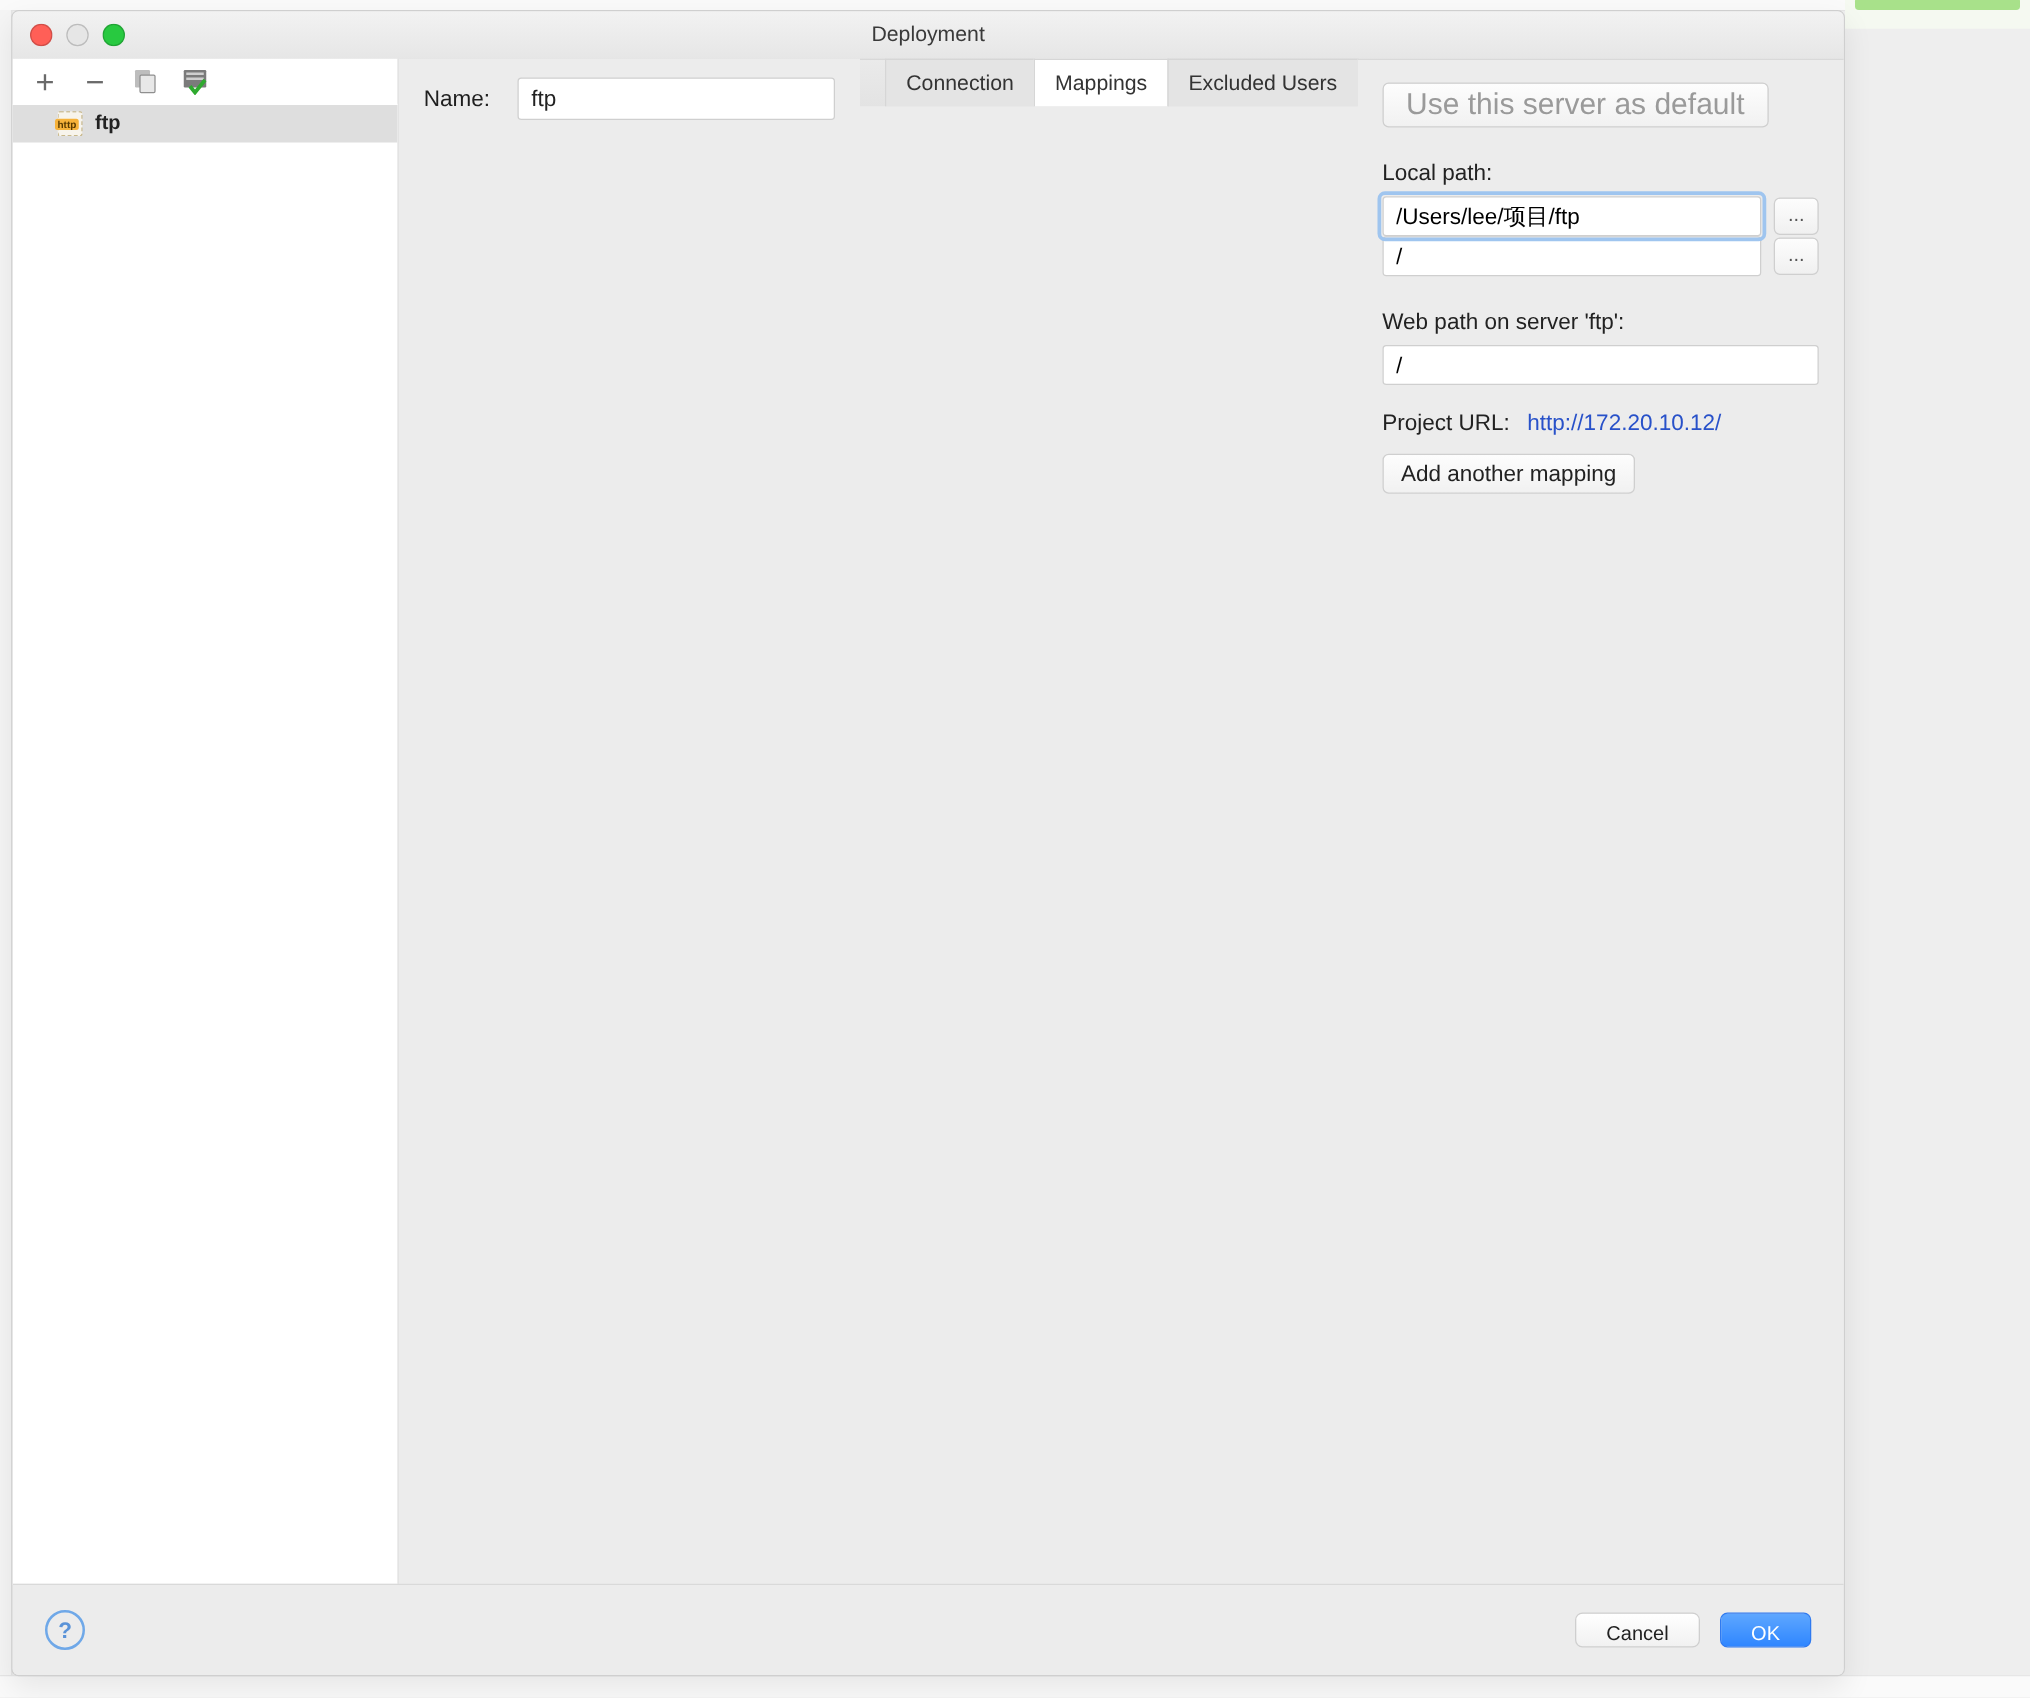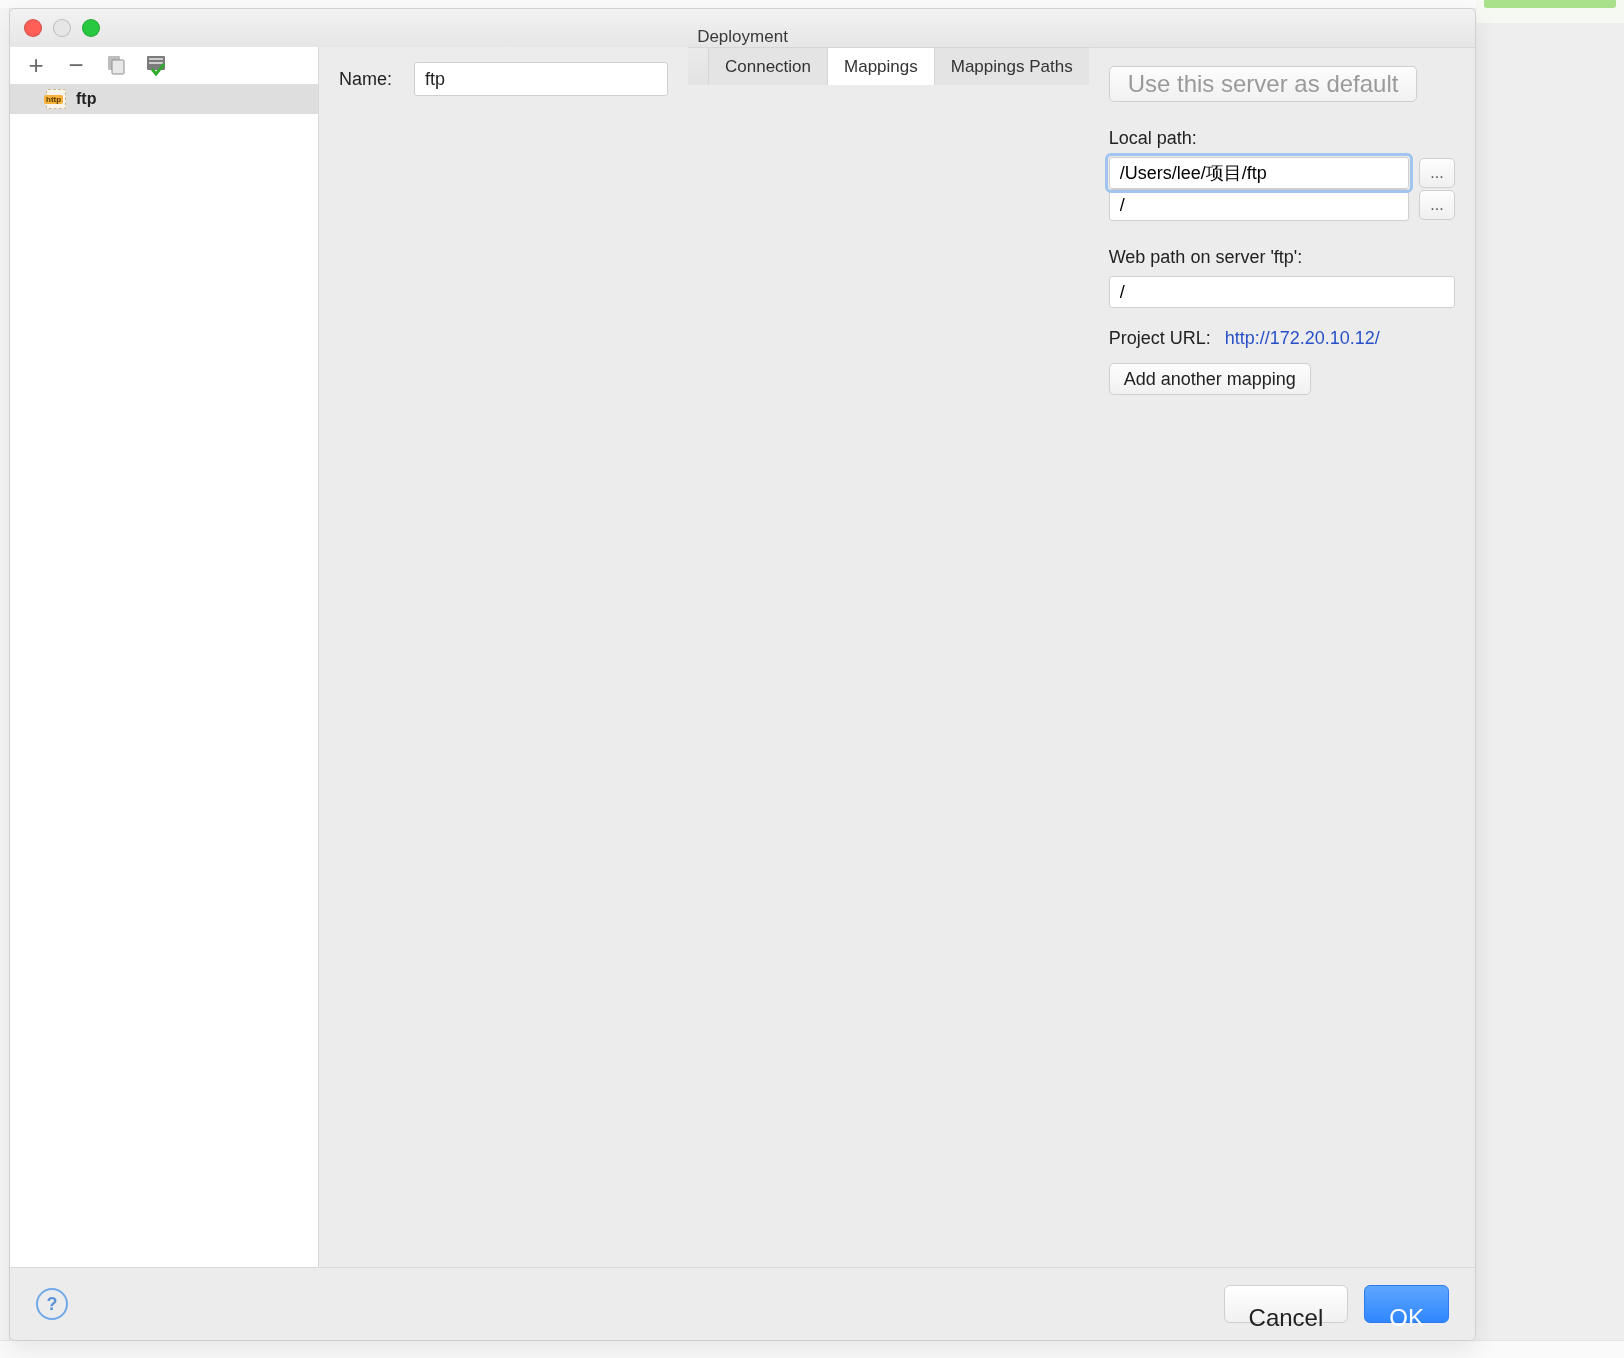--- a/index.html
+++ b/index.html
@@ -4,21 +4,21 @@
 <style>
 html,body{margin:0;padding:0;font-family:-apple-system,"Helvetica Neue",Arial,sans-serif;font-size:13px;color:#222;background:#f0f0f0;}
 .screen{width:1624px;height:1358px;position:relative;background:#eee;}
 
 .topstrip{position:absolute;left:0;right:0;top:0;height:8px;background:#fafafa;border-bottom:1px solid #e5e5e5;}
 .rightstrip{position:absolute;top:0;right:0;width:148px;height:23px;background:#f5f9f1;}
 .greenbtn{position:absolute;right:8px;top:-2px;width:132px;height:10px;background:#a8e18a;border-radius:3px;}
 .leftgap{position:absolute;left:0;top:8px;width:9px;bottom:16px;background:#f5f5f5;border-right:1px solid #e0e0e0;}
 .bottomstrip{position:absolute;left:0;right:0;bottom:0;height:17px;background:#fafafa;border-top:1px solid #e6e6e6;}
 .dialog{position:absolute;left:9px;top:8px;right:148px;bottom:17px;background:#ececec;border:1px solid #cfcfcf;border-radius:6px;box-shadow:0 10px 24px rgba(0,0,0,.08);overflow:hidden;}
-.titlebar{height:38px;background:linear-gradient(#f2f2f2,#e6e6e6);border-bottom:1px solid #d7d7d7;position:relative;display:flex;align-items:flex-end;justify-content:center;}
+.titlebar{height:38px;background:linear-gradient(#f2f2f2,#e6e6e6);border-bottom:1px solid #d7d7d7;position:relative;display:flex;align-items:center;justify-content:center;}
 .titlebar .title{font-size:17px;color:#3a3a3a;}
 .traffic{position:absolute;left:14px;top:10px;display:flex;gap:11px;}
 .dot{width:16px;height:16px;border-radius:50%;border:1px solid rgba(0,0,0,.18);}
 .dot.red{background:#ff5f57;}
 .dot.gray{background:#e6e6e6;}
 .dot.green{background:#28c940;}
 .body{position:absolute;top:38px;left:0;right:0;bottom:72px;display:flex;}
 .sidebar{width:308px;background:#fff;border-right:1px solid #d9d9d9;display:flex;flex-direction:column;}
 .toolbar{height:36px;display:flex;align-items:center;gap:16px;padding:0 14px;border-bottom:1px solid #fff;}
 .ticon{width:24px;height:24px;display:flex;align-items:center;justify-content:center;color:#6b6b6b;}
@@ -45,21 +45,21 @@
 .input-focus::before{content:"";position:absolute;inset:-4px;border:3px solid #9fc5ef;border-radius:6px;pointer-events:none;}
 .plain-input{flex:1;height:32px;border:1px solid #cfcfcf;background:#fff;border-radius:3px;padding:0 10px;font-size:18px;box-sizing:border-box;}
 .browse-btn{width:36px;height:30px;border:1px solid #cfcfcf;background:linear-gradient(#fdfdfd,#f0f0f0);border-radius:5px;font-size:16px;color:#555;line-height:12px;}
 .url-row{display:flex;align-items:flex-start;gap:14px;margin-top:20px;font-size:18px;}
 .url-row .link{color:#2851c9;}
 .add-btn{margin-top:14px;height:32px;padding:0 14px;border:1px solid #cfcfcf;background:linear-gradient(#fdfdfd,#f1f1f1);border-radius:5px;font-size:18px;color:#222;text-align:center;}
 
 .footer{position:absolute;left:0;right:0;bottom:0;height:72px;border-top:1px solid #d9d9d9;background:#ececec;display:flex;align-items:center;justify-content:space-between;padding:0 26px;}
 .help{width:28px;height:28px;border:2px solid #6fa8e8;border-radius:50%;display:flex;align-items:center;justify-content:center;color:#5a93d8;font-weight:700;font-size:18px;}
 .btns{display:flex;gap:16px;}
-.btn{height:28px;padding:18px 24px;border:1px solid #cfcfcf;border-radius:6px;font-size:24px;background:linear-gradient(#fff,#f1f1f1);color:#222;}
+.btn{height:28px;padding:8px 24px;border:1px solid #cfcfcf;border-radius:6px;font-size:16px;background:linear-gradient(#fff,#f1f1f1);color:#222;}
 .btn.primary{background:linear-gradient(#5ea7ff,#2f86ff);border-color:#2f7af0;color:#fff;}
 </style>
 </head>
 <body>
 
 <div class="screen">
   <div class="topstrip"></div>
   <div class="rightstrip">
       <div class="greenbtn"></div>
     </div>
@@ -109,21 +109,21 @@
 
       <div class="main">
         <div class="namebar">
           <label>Name:</label>
           <input class="text-input" value="ftp" style="">
         </div>
 
         <div class="tabs">
           <div class="tab">Connection</div>
           <div class="tab active">Mappings</div>
-          <div class="tab">Mappings Paths</div>
+          <div class="tab">Excluded Users</div>
         </div>
 
         <div class="panel">
           <button class="default-btn" disabled="">Use this server as default</button>
 
           <div class="section-label">Local path:</div>
           <div class="row">
             <div class="input-focus">
               <input value="/Users/lee/项目/ftp" style="">
             </div>

